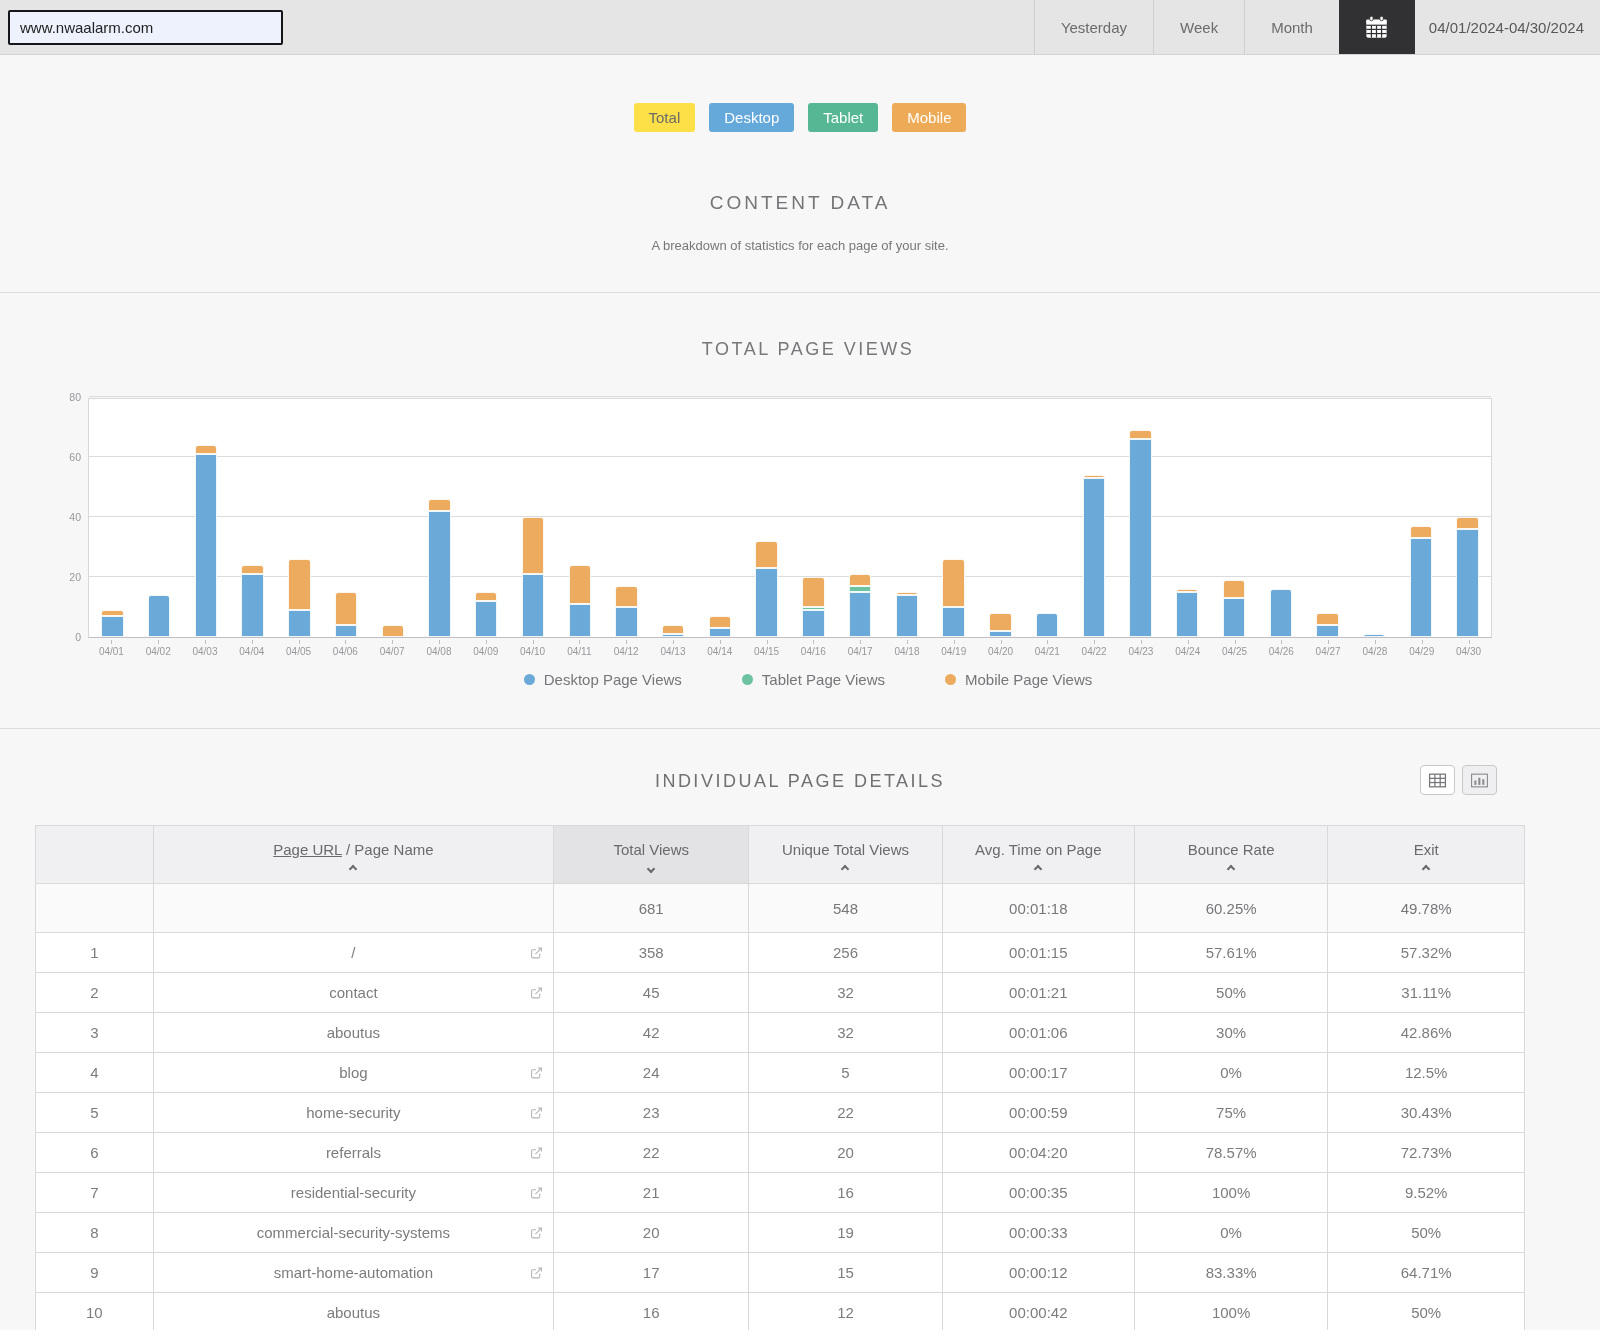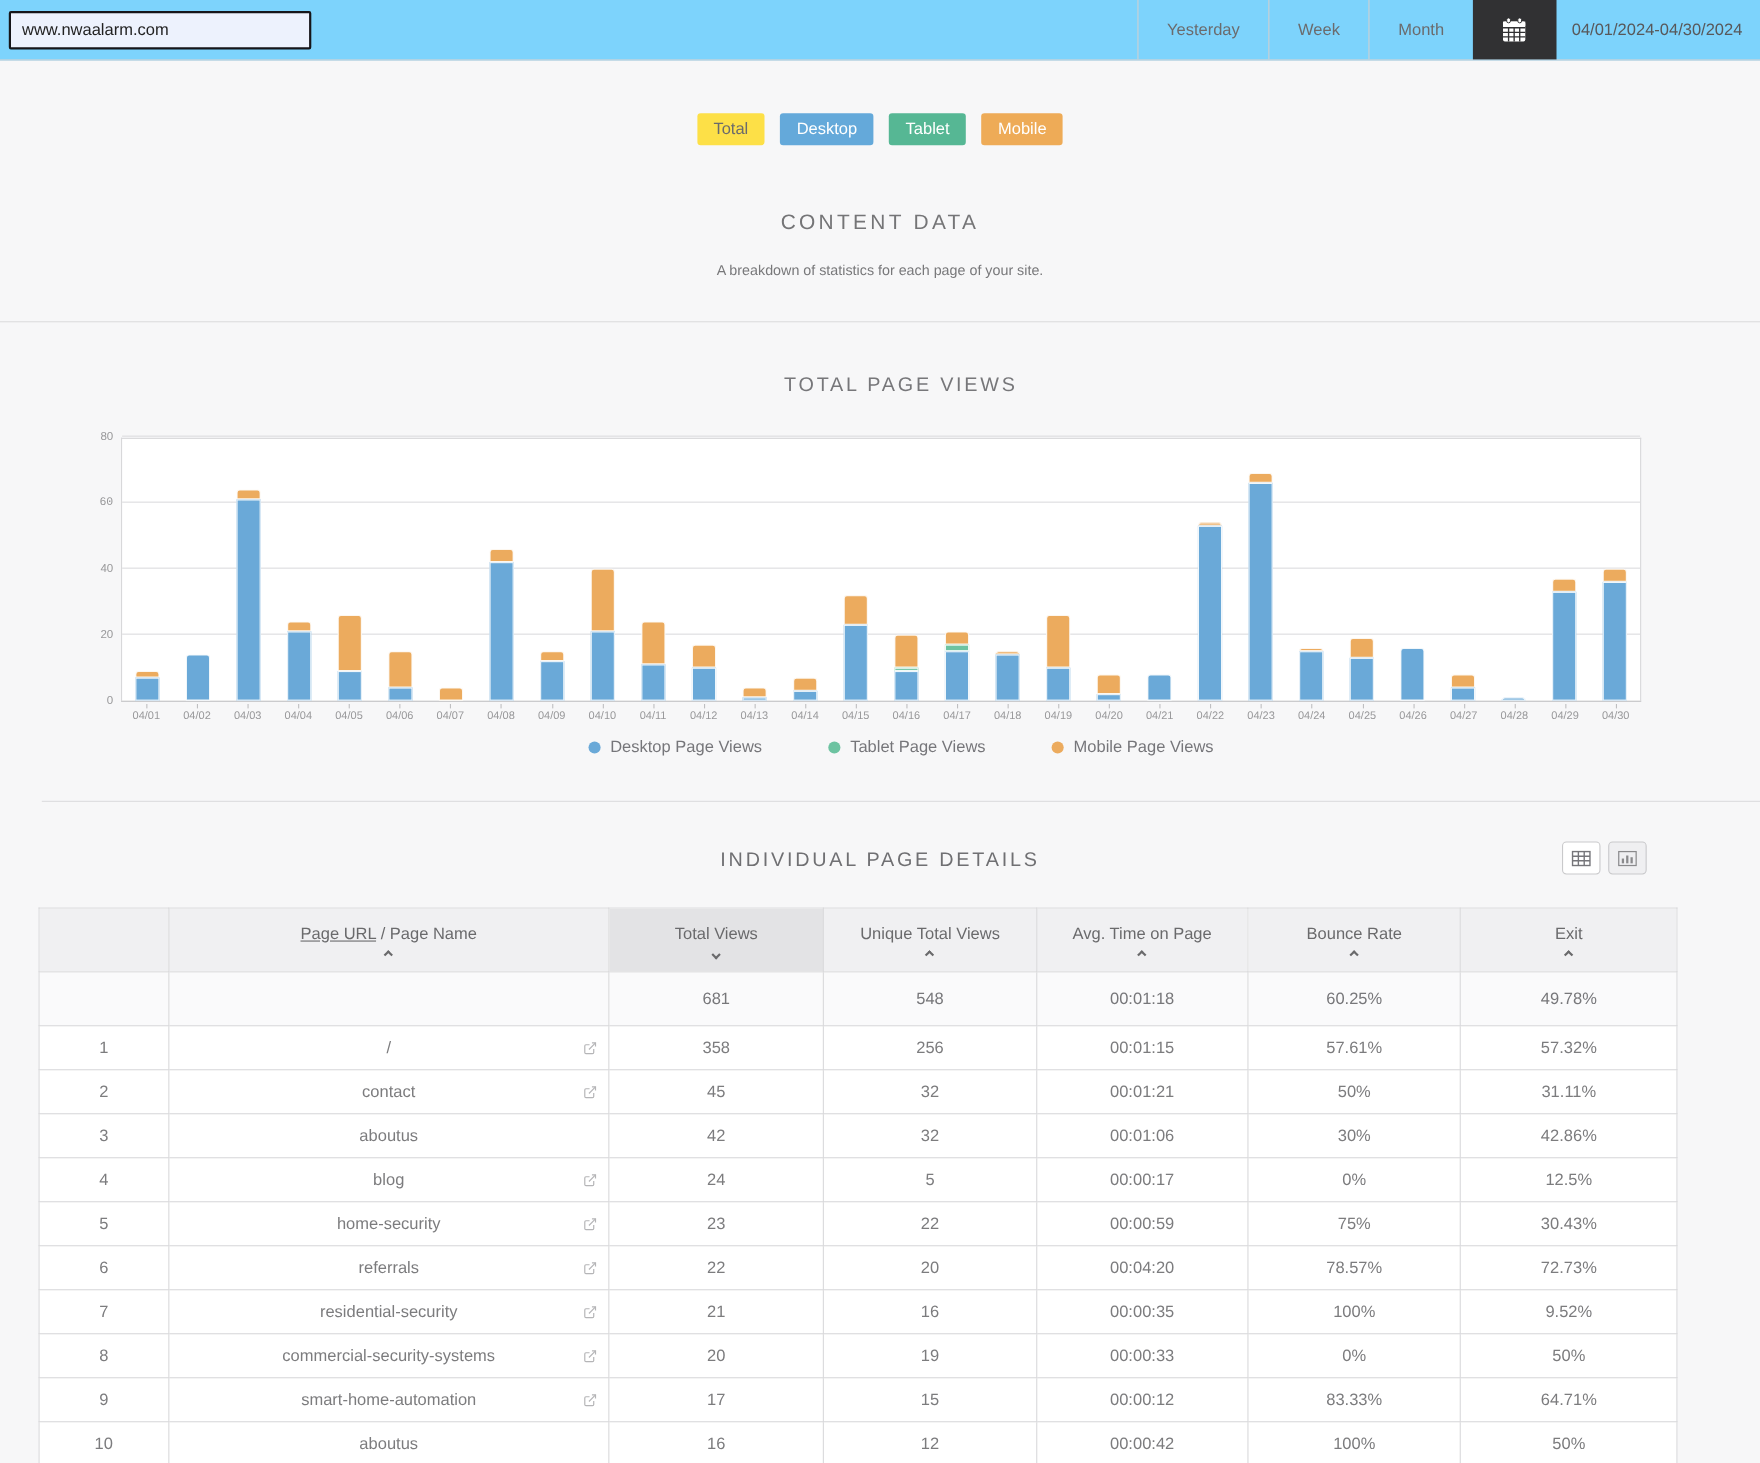--- a/index.html
+++ b/index.html
@@ -5,21 +5,21 @@
   * { margin:0; padding:0; box-sizing:border-box; }
   html,body { width:1600px; }
   body {
     font-family:"Liberation Sans", sans-serif;
     background:#f7f7f8;
     color:#7c7c7e;
   }
 
   
   .topbar {
-    height:55px; background:#7dd3fc; border-bottom:1px solid #d2d2d4;
+    height:55px; background:#e5e5e5; border-bottom:1px solid #d2d2d4;
     display:flex; align-items:center; justify-content:space-between;
     position:relative;
   }
   .url-input {
     margin-left:8px; width:275px; height:35px;
     background:#edf2fd; border:2px solid #16161a; border-radius:2px;
     font-family:"Liberation Sans", sans-serif;
     font-size:15px; color:#222; padding:0 10px; outline:none;
   }
   .topbar-right { display:flex; align-items:stretch; height:100%; }
@@ -45,21 +45,21 @@
     font-family:"Liberation Sans", sans-serif; cursor:pointer; color:#fff;
   }
   .filter-btn.inactive { color:#6a6a6c; }
   .sec-title {
     font-size:19px; font-weight:normal; letter-spacing:3px; color:#757577;
     margin-top:60px;
   }
   .sec-sub { font-size:13px; color:#78787a; margin-top:24px; }
 
   
-  .chart-sec { padding:46px 0 40px 0; border-bottom:1px solid #dcdcde;margin-left:38px; }
+  .chart-sec { padding:46px 0 40px 16px; border-bottom:1px solid #dcdcde; }
   .chart-title {
     text-align:center; font-size:18px; font-weight:normal;
     letter-spacing:2.5px; color:#77777a; margin-bottom:38px;
   }
   .chart-outer { margin:0 108px 0 72px; position:relative; }
   .plot {
     position:relative; height:240px; background:#fff;
     border:1px solid #d8d8da; border-bottom:1px solid #bfbfc1;
   }
   .gridline { position:absolute; left:0; right:0; height:1px; background:#dcdcde; }
@@ -163,21 +163,21 @@
 <section class="chart-sec">
   <h3 class="chart-title">TOTAL PAGE VIEWS</h3>
   <div class="chart-outer">
     <div class="plot" id="plot">
         <div class="ytick" style="bottom: 0px;">0</div>
         <div class="gridline" style="bottom: 60px;"></div>
         <div class="ytick" style="bottom: 60px;">20</div>
         <div class="gridline" style="bottom: 120px;"></div>
         <div class="ytick" style="bottom: 120px;">40</div>
         <div class="gridline" style="bottom: 180px;"></div>
-        <div class="ytick" style="bottom: 180px; font-family: Liberation Mono, monospace;">60</div>
+        <div class="ytick" style="bottom: 180px;">60</div>
         <div class="gridline" style="bottom: 240px;"></div>
         <div class="ytick" style="bottom: 240px;">80</div>
         <div class="cols">
           <div class="col">
             <div class="bar">
               <div class="seg" style="height: 21px; background: rgb(106, 169, 216);"></div>
               <div class="seg" style="height: 6px; background: rgb(236, 171, 94); border-radius: 3px 3px 0px 0px;"></div>
             </div>
           </div>
           <div class="col">

